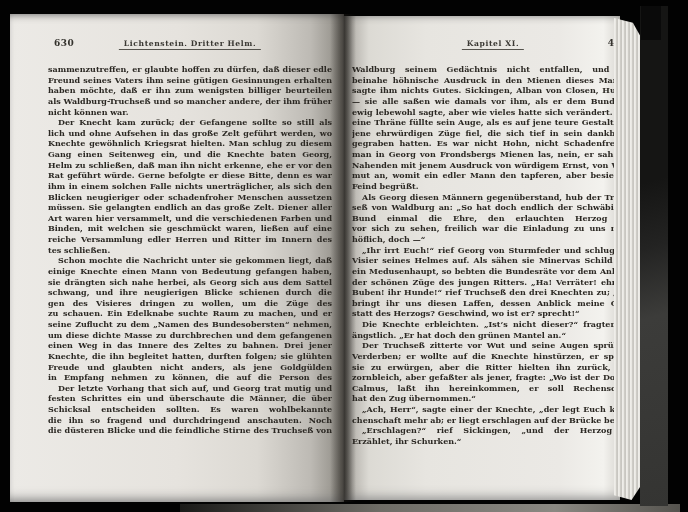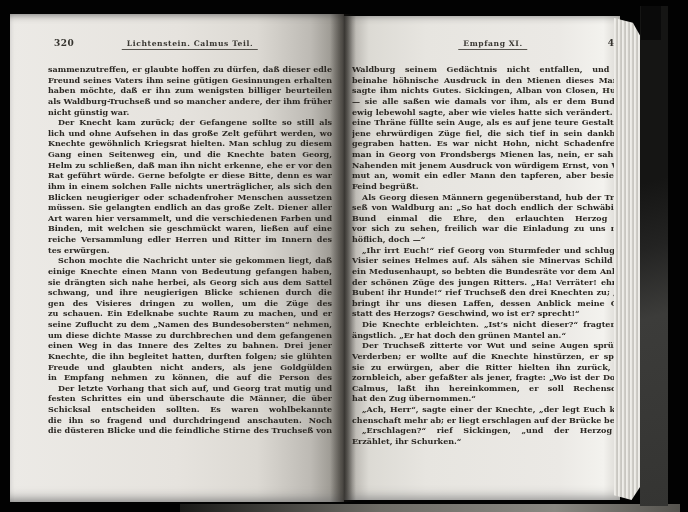--- a/index.html
+++ b/index.html
@@ -51,42 +51,42 @@
 </head>
 <body>
 
 <div class="stage">
 
   <div class="table-strip"></div>
 
   <div class="page page-left">
     <div class="text-col">
       <div class="header-row">
-        <span class="pagenum pagenum-left">320</span>
-        <span class="running-title">Lichtenstein. Calmus Teil.</span>
+        <span class="pagenum pagenum-left">630</span>
+        <span class="running-title">Lichtenstein. Dritter Helm.</span>
       </div>
       <div class="lines">
           <div class="line">sammenzutreffen, er glaubte hoffen zu dürfen, daß dieser edle</div>
           <div class="line">Freund seines Vaters ihm seine gütigen Gesinnungen erhalten</div>
           <div class="line">haben möchte, daß er ihn zum wenigsten billiger beurteilen werde</div>
           <div class="line">als Waldburg-Truchseß und so mancher andere, der ihm früher</div>
-          <div class="line pend">nicht günstig war.</div>
+          <div class="line pend">nicht können war.</div>
           <div class="line indent">Der Knecht kam zurück; der Gefangene sollte so still als mög-</div>
           <div class="line">lich und ohne Aufsehen in das große Zelt geführt werden, wo die</div>
           <div class="line">Knechte gewöhnlich Kriegsrat hielten. Man schlug zu diesem</div>
           <div class="line">Gang einen Seitenweg ein, und die Knechte baten Georg, seinen</div>
           <div class="line">Helm zu schließen, daß man ihn nicht erkenne, ehe er vor den</div>
           <div class="line">Rat geführt würde. Gerne befolgte er diese Bitte, denn es war</div>
           <div class="line">ihm in einem solchen Falle nichts unerträglicher, als sich den</div>
           <div class="line">Blicken neugieriger oder schadenfroher Menschen aussetzen zu</div>
           <div class="line">müssen. Sie gelangten endlich an das große Zelt. Diener aller</div>
           <div class="line">Art waren hier versammelt, und die verschiedenen Farben und</div>
           <div class="line">Binden, mit welchen sie geschmückt waren, ließen auf eine zahl-</div>
           <div class="line">reiche Versammlung edler Herren und Ritter im Innern des Zel-</div>
-          <div class="line pend">tes erwürgen.</div>
+          <div class="line pend">tes schließen.</div>
           <div class="line indent">Schon mochte die Nachricht unter sie gekommen liegt, daß</div>
           <div class="line">einige Knechte einen Mann von Bedeutung gefangen haben, denn</div>
           <div class="line">sie drängten sich nahe herbei, als Georg sich aus dem Sattel</div>
           <div class="line">schwang, und ihre neugierigen Blicke schienen durch die Öffnun-</div>
           <div class="line">gen des Visieres dringen zu wollen, um die Züge des Gefangenen</div>
           <div class="line">zu schauen. Ein Edelknabe suchte Raum zu machen, und er mußte</div>
           <div class="line">seine Zuflucht zu dem „Namen des Bundesobersten“ nehmen,</div>
           <div class="line">um diese dichte Masse zu durchbrechen und dem gefangenen Ritter</div>
           <div class="line">einen Weg in das Innere des Zeltes zu bahnen. Drei jener</div>
           <div class="line">Knechte, die ihn begleitet hatten, durften folgen; sie glühten vor</div>
@@ -97,21 +97,21 @@
           <div class="line">Schicksal entscheiden sollten. Es waren wohlbekannte Gesichter,</div>
           <div class="line">die ihn so fragend und durchdringend anschauten. Noch waren</div>
           <div class="line">die düsteren Blicke und die feindliche Stirne des Truchseß von</div>
         </div>
     </div>
   </div>
 
   <div class="page page-right">
     <div class="text-col">
       <div class="header-row">
-        <span class="running-title">Empfang XI.</span>
+        <span class="running-title">Kapitel XI.</span>
         <span class="pagenum pagenum-right">421</span>
       </div>
       <div class="lines">
           <div class="line">Waldburg seinem Gedächtnis nicht entfallen, und der spöttische,</div>
           <div class="line">beinahe höhnische Ausdruck in den Mienen dieses Mannes weis-</div>
           <div class="line">sagte ihm nichts Gutes. Sickingen, Alban von Closen, Hutten</div>
           <div class="line">— sie alle saßen wie damals vor ihm, als er dem Bund auf</div>
           <div class="line">ewig lebewohl sagte, aber wie vieles hatte sich verändert. Und</div>
           <div class="line">eine Thräne füllte sein Auge, als es auf jene teure Gestalt, auf</div>
           <div class="line">jene ehrwürdigen Züge fiel, die sich tief in sein dankbares Herz</div>

